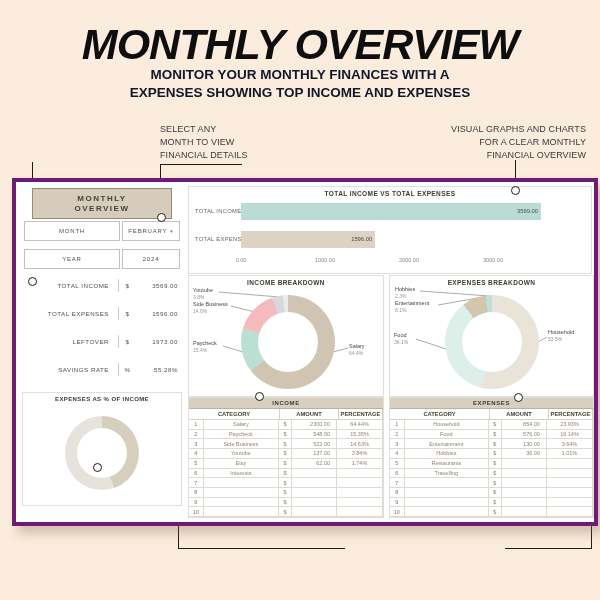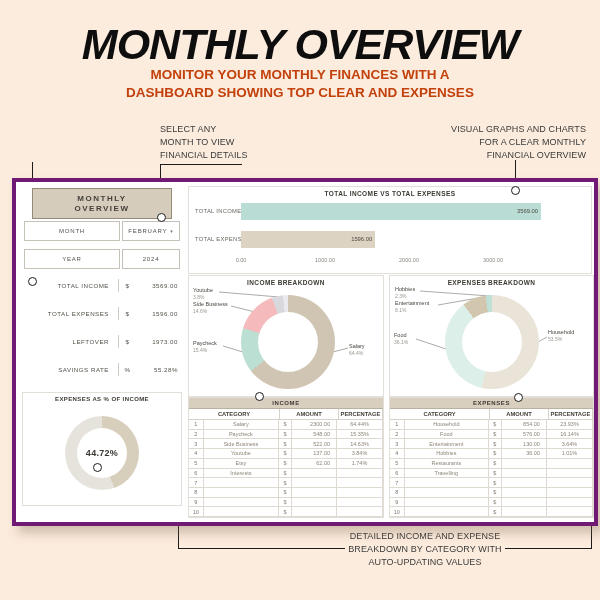--- a/index.html
+++ b/index.html
@@ -3,21 +3,21 @@
 <meta charset="utf-8">
 <style>
   html,body{margin:0;padding:0;}
   .stage{position:relative;width:600px;height:600px;background:#fcecdd;overflow:hidden;
          font-family:"Liberation Sans",sans-serif;color:#222;}
 
   
   .title{position:absolute;top:20px;left:0;width:600px;text-align:center;
          font-size:43px;font-weight:bold;font-style:italic;letter-spacing:-1px;color:#0e0e0e;}
   .subtitle{position:absolute;top:66px;left:0;width:600px;text-align:center;
-            font-size:13.5px;font-weight:bold;line-height:18px;color:#c2410c;}
+            font-size:13.5px;font-weight:bold;line-height:18px;color:#0f172a;}
 
   
   .note{position:absolute;font-size:9px;line-height:13px;color:#3a3a3a;
         white-space:pre-line;letter-spacing:.1px;}
   .note-summary{left:15px;top:123px;}
   .note-month{left:160px;top:123px;}
   .note-charts{right:14px;top:123px;text-align:right;}
   .note-gauge{left:40px;top:518px;width:115px;text-align:center;}
   .note-tables{left:310px;top:530px;width:230px;text-align:center;}
 
@@ -95,32 +95,29 @@
   .ch-amt{width:58px;} .ch-pct{flex:1;}
 </style>
 </head>
 <body>
 
 <div class="stage">
 
   <div class="title">MONTHLY OVERVIEW</div>
   <div class="subtitle">
     <div>MONITOR YOUR MONTHLY FINANCES WITH A</div>
-    <div>DASHBOARD SHOWING TOP CLEAR AND EXPENSES</div>
+    <div>EXPENSES SHOWING TOP INCOME AND EXPENSES</div>
   </div>
 
   <div class="note note-charts">VISUAL GRAPHS AND CHARTS
 FOR A CLEAR MONTHLY
 FINANCIAL OVERVIEW</div>
   <div class="note note-month">SELECT ANY
 MONTH TO VIEW
 FINANCIAL DETAILS</div>
-  <div class="note note-tables">DETAILED INCOME AND EXPENSE
-BREAKDOWN BY CATEGORY WITH
-AUTO-UPDATING VALUES</div>
 
   <div class="cl" style="left:32px;top:162px;width:1px;height:119px;"></div>
   <div class="cc" style="left:28px;top:277px;"></div>
 
   <div class="cl" style="left:160px;top:164px;width:82px;height:1px;"></div>
   <div class="cl" style="left:160px;top:164px;width:1px;height:50px;"></div>
   <div class="cc" style="left:157px;top:213px;"></div>
 
   <div class="cl" style="left:515px;top:160px;width:1px;height:27px;"></div>
   <div class="cc" style="left:511px;top:186px;"></div>
@@ -264,21 +261,20 @@
         <span>Household</span>
         <span class="pct">53.5%</span>
       </div>
     </div>
 
     <div class="panel p-gauge">
       <div class="ptitle" style="font-size:6px;">EXPENSES AS % OF INCOME</div>
       <div class="donut" style="left: 42px; top: 23px; width: 74px; height: 74px; background: conic-gradient(rgb(216, 206, 188) 0deg, rgb(216, 206, 188) 160.992deg, rgb(230, 227, 220) 160.992deg, rgb(230, 227, 220) 360deg);">
         <div class="hole" style="inset:12px;"></div>
       </div>
-      <div class="gauge-val" style="top:55px;">44.72%</div>
     </div>
 
     <div class="panel tbl p-tbl-inc">
       <div class="tbl-title">INCOME</div>
       <div class="tbl-cols">
         <span class="ch-cat">CATEGORY</span>
         <span class="ch-amt">AMOUNT</span>
         <span class="ch-pct">PERCENTAGE</span>
       </div>
       <div class="tbl-rows">

